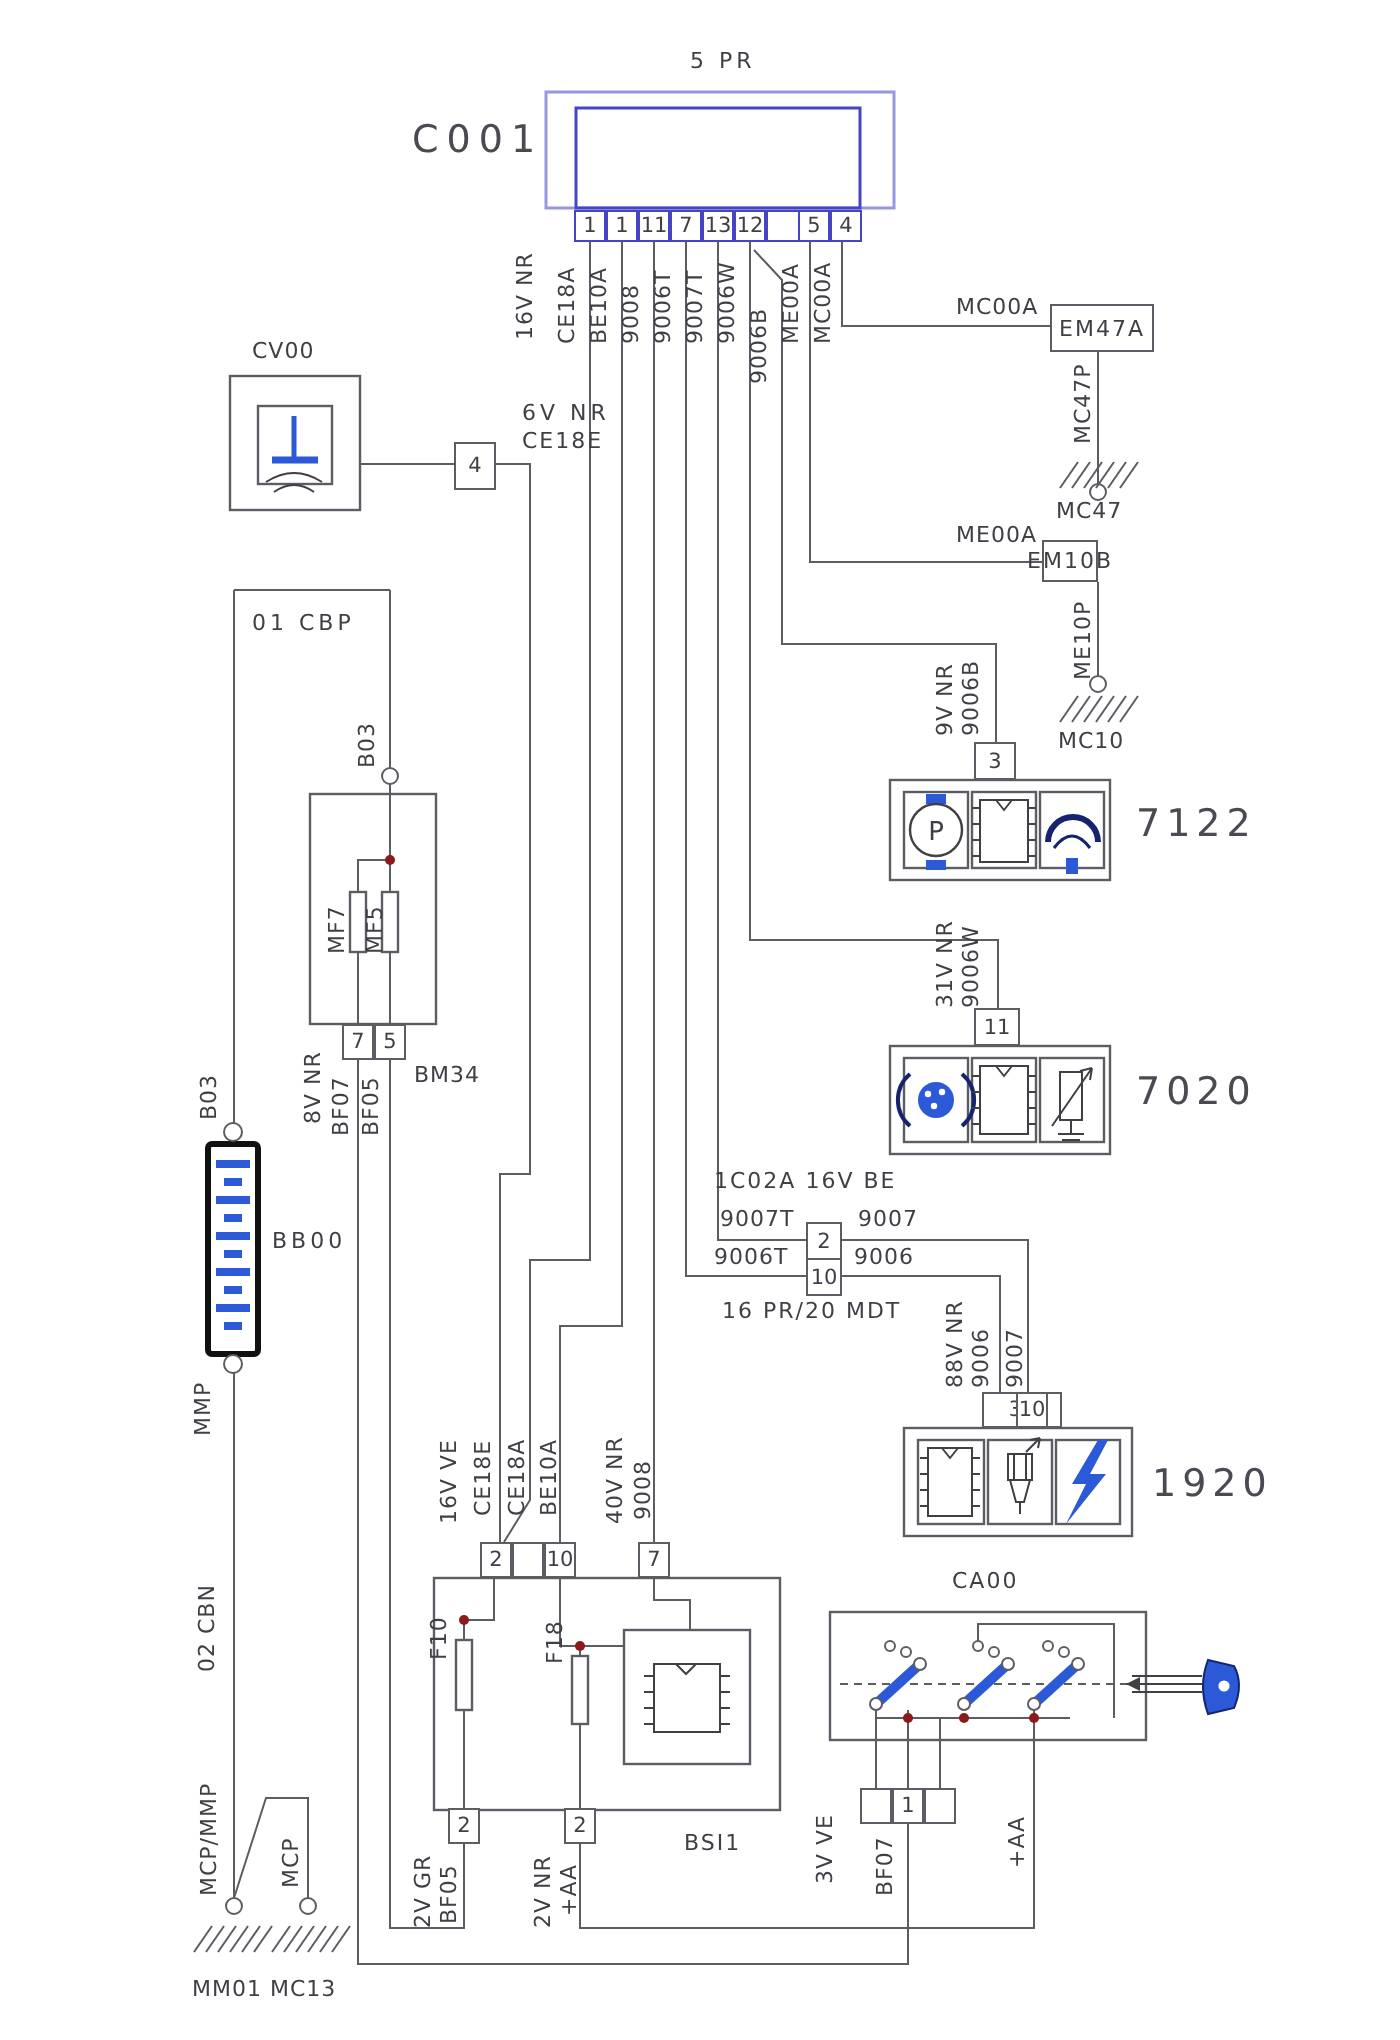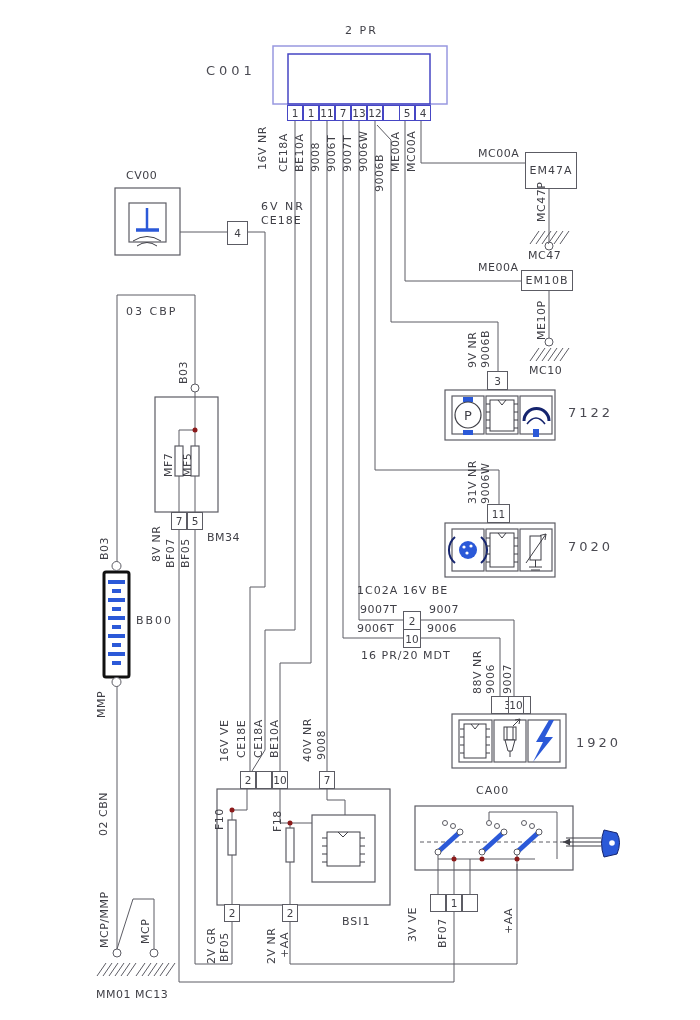--- a/index.html
+++ b/index.html
@@ -1,21 +1,21 @@
 <!DOCTYPE html>
 <html><head>
 <meta charset="utf-8">
 <style>
   html,body{margin:0;padding:0;background:#fff;}
   #stage{position:relative;width:700px;height:1020px;background:#fff;overflow:hidden;
          font-family:"DejaVu Sans","Liberation Sans",sans-serif;}
   svg{position:absolute;left:0;top:0;}
   .lbl{position:absolute;font-size:11px;color:#3f3f46;white-space:nowrap;letter-spacing:.5px;line-height:13px;}
   .vl{writing-mode:vertical-rl;transform:rotate(180deg);width:13px;}
-  .big{font-size:13px;letter-spacing:3px;color:#4a4a52;}
+  .big{font-size:19px;letter-spacing:3px;color:#4a4a52;}
   .pin{position:absolute;border:1px solid #5c5c64;background:#fff;display:flex;align-items:center;
        justify-content:center;font-size:10.5px;color:#3f3f46;box-sizing:border-box;}
   .pin.blue{border-color:#4646c4;}
   .tagbox{position:absolute;border:1px solid #5c5c64;background:#fff;display:flex;align-items:center;
        justify-content:center;font-size:11px;color:#3f3f46;letter-spacing:1px;box-sizing:border-box;}
 </style>
 </head>
 <body>
 
 <div id="stage">
@@ -251,42 +251,42 @@
 <div class="pin" style="left:240px;top:771px;width:16px;height:18px">2</div>
 <div class="pin" style="left:256px;top:771px;width:16px;height:18px"></div>
 <div class="pin" style="left:272px;top:771px;width:16px;height:18px">10</div>
 <div class="pin" style="left:319px;top:771px;width:16px;height:18px">7</div>
 <div class="pin" style="left:224px;top:904px;width:16px;height:18px">2</div>
 <div class="pin" style="left:282px;top:904px;width:16px;height:18px">2</div>
 <div class="pin" style="left:430px;top:894px;width:16px;height:18px"></div>
 <div class="pin" style="left:446px;top:894px;width:16px;height:18px">1</div>
 <div class="pin" style="left:462px;top:894px;width:16px;height:18px"></div>
 
-<div class="tagbox" style="left:525px;top:152px;width:52px;height:37px">EM47A</div>
-<div class="tagbox" style="left:521px;top:270px;width:52px;height:21px">EM10B</div>
-
-<div class="lbl" style="left:345px;top:24px;letter-spacing:2px">2 PR</div>
+<div class="tagbox" style="left:525px;top:152px;width:52px;height:24px">EM47A</div>
+<div class="tagbox" style="left:521px;top:270px;width:28px;height:21px">EM10B</div>
+
+<div class="lbl" style="left:345px;top:24px;letter-spacing:2px">5 PR</div>
 <div class="lbl big" style="left:206px;top:64px;letter-spacing:4px">C001</div>
 <div class="lbl" style="left:126px;top:169px">CV00</div>
 <div class="lbl" style="left:261px;top:200px;letter-spacing:2px">6V NR</div>
 <div class="lbl" style="left:261px;top:214px;letter-spacing:1px">CE18E</div>
 <div class="lbl" style="left:478px;top:147px">MC00A</div>
 <div class="lbl" style="left:528px;top:249px">MC47</div>
 <div class="lbl" style="left:478px;top:261px">ME00A</div>
 <div class="lbl" style="left:529px;top:364px">MC10</div>
 <div class="lbl big" style="left:568px;top:406px">7122</div>
 <div class="lbl big" style="left:568px;top:540px">7020</div>
 <div class="lbl" style="left:357px;top:584px;letter-spacing:1px">1C02A 16V BE</div>
 <div class="lbl" style="left:360px;top:603px">9007T</div>
 <div class="lbl" style="left:429px;top:603px">9007</div>
 <div class="lbl" style="left:357px;top:622px">9006T</div>
 <div class="lbl" style="left:427px;top:622px">9006</div>
 <div class="lbl" style="left:361px;top:649px;letter-spacing:1px">16 PR/20 MDT</div>
 <div class="lbl big" style="left:576px;top:736px">1920</div>
-<div class="lbl" style="left:126px;top:305px;letter-spacing:2px">03 CBP</div>
+<div class="lbl" style="left:126px;top:305px;letter-spacing:2px">01 CBP</div>
 <div class="lbl" style="left:207px;top:531px">BM34</div>
 <div class="lbl" style="left:136px;top:614px;letter-spacing:2px">BB00</div>
 <div class="lbl" style="left:342px;top:915px;letter-spacing:1px">BSI1</div>
 <div class="lbl" style="left:476px;top:784px;letter-spacing:1px">CA00</div>
 <div class="lbl" style="left:96px;top:988px">MM01</div>
 <div class="lbl" style="left:135px;top:988px">MC13</div>
 
 <div class="lbl vl" style="left:256px;top:124px;height:46px">16V NR</div>
 <div class="lbl vl" style="left:277px;top:130px;height:42px">CE18A</div>
 <div class="lbl vl" style="left:293px;top:130px;height:42px">BE10A</div>

